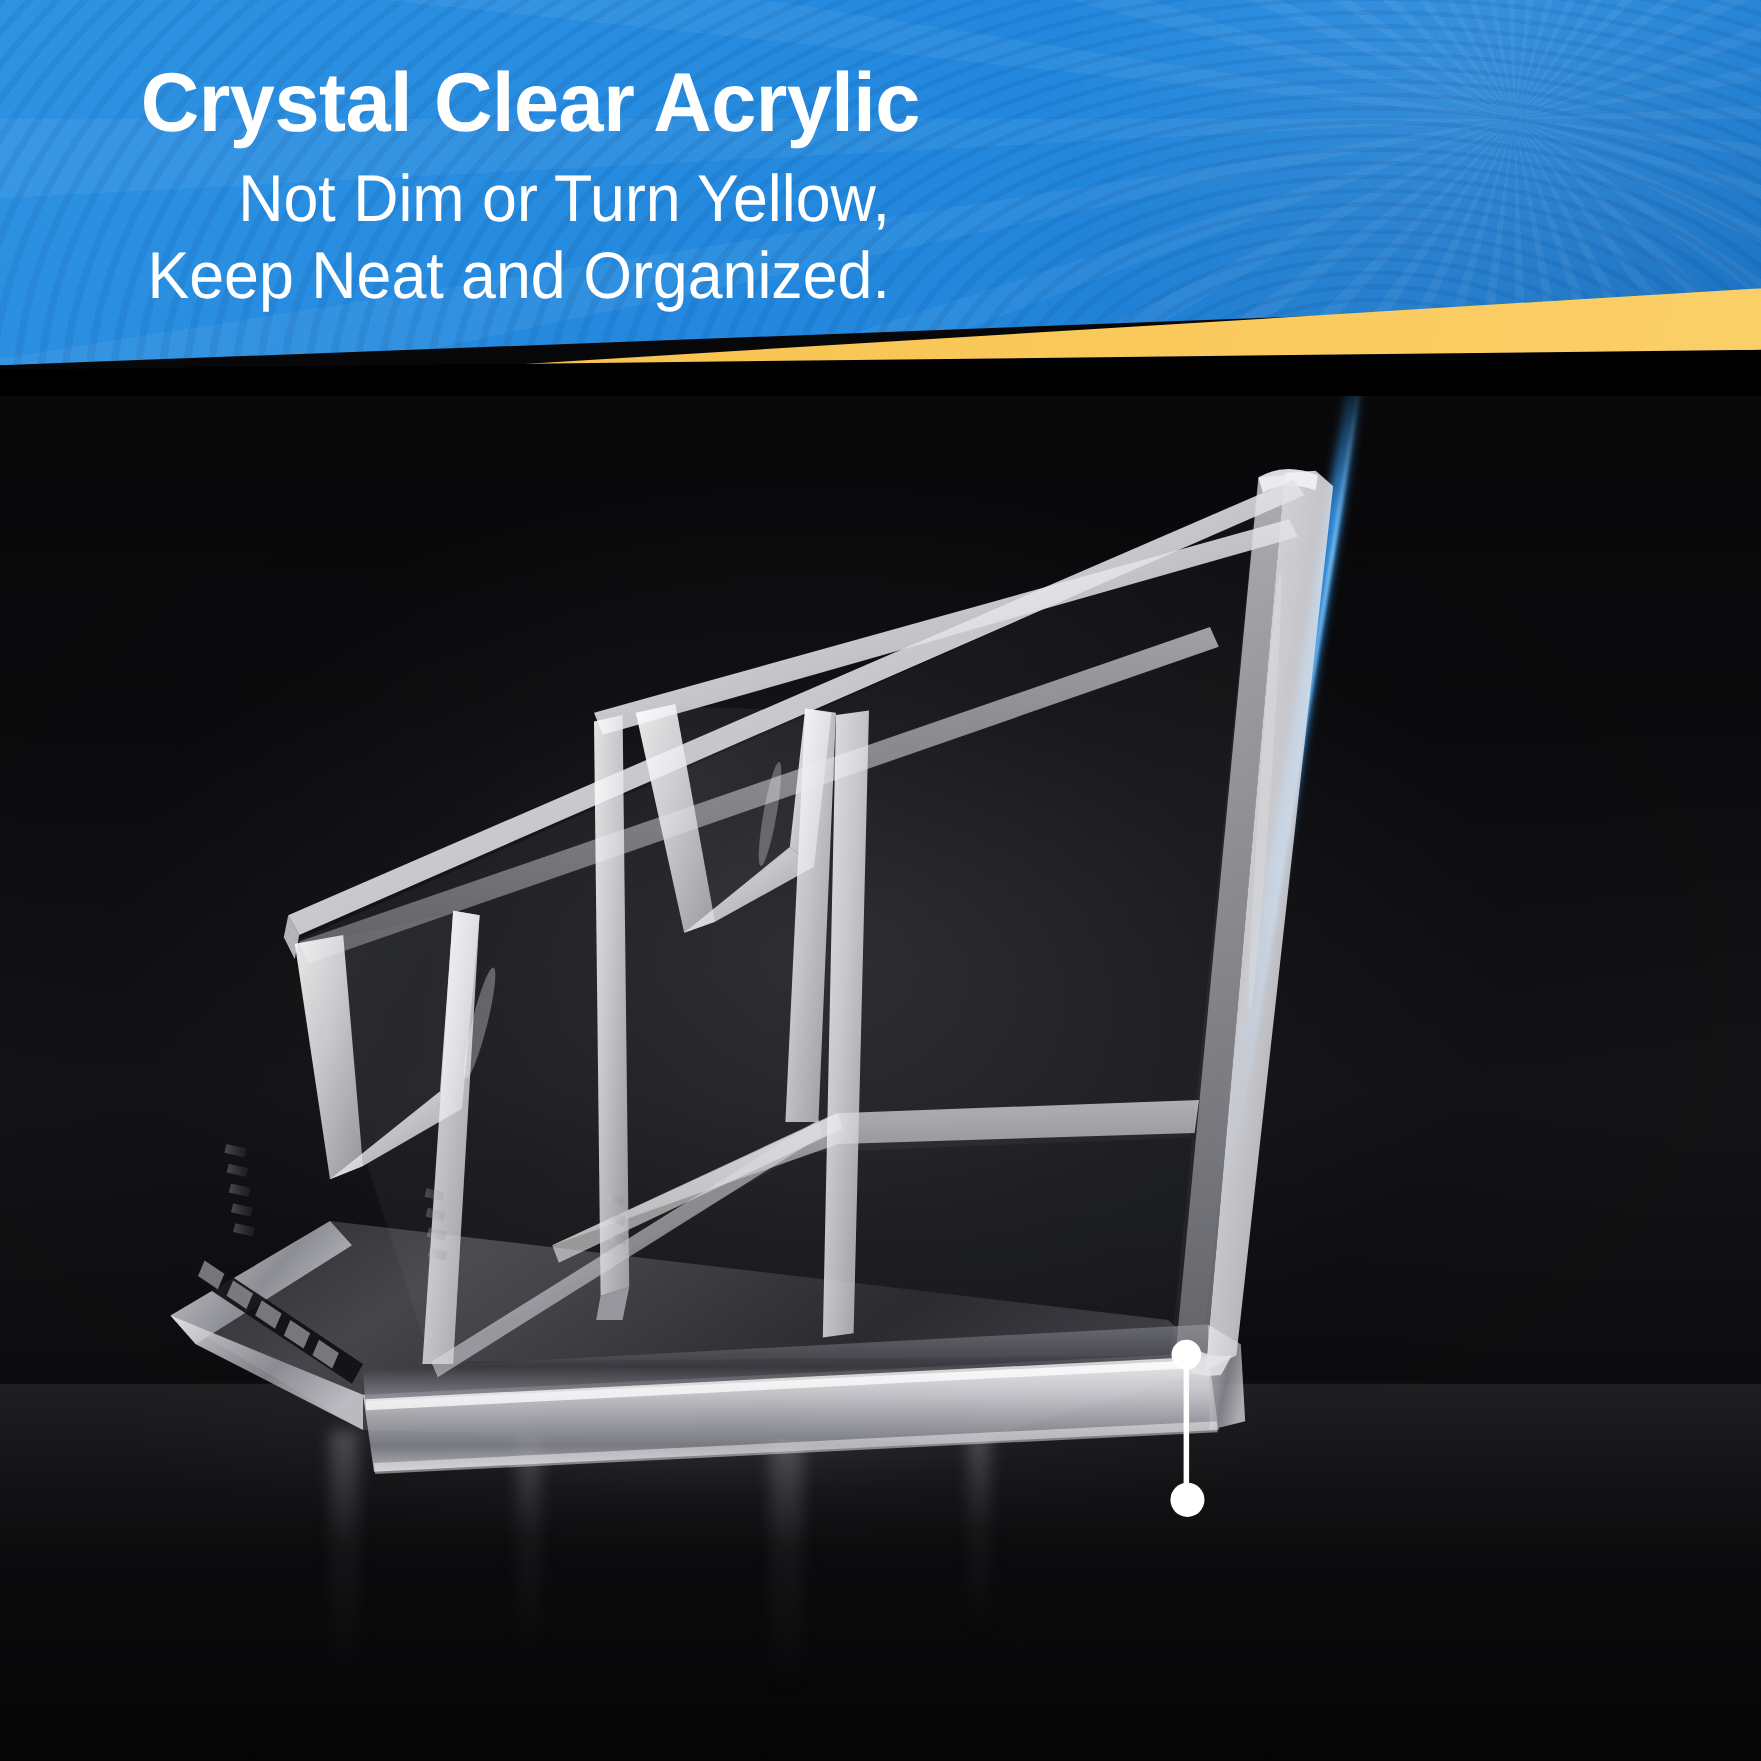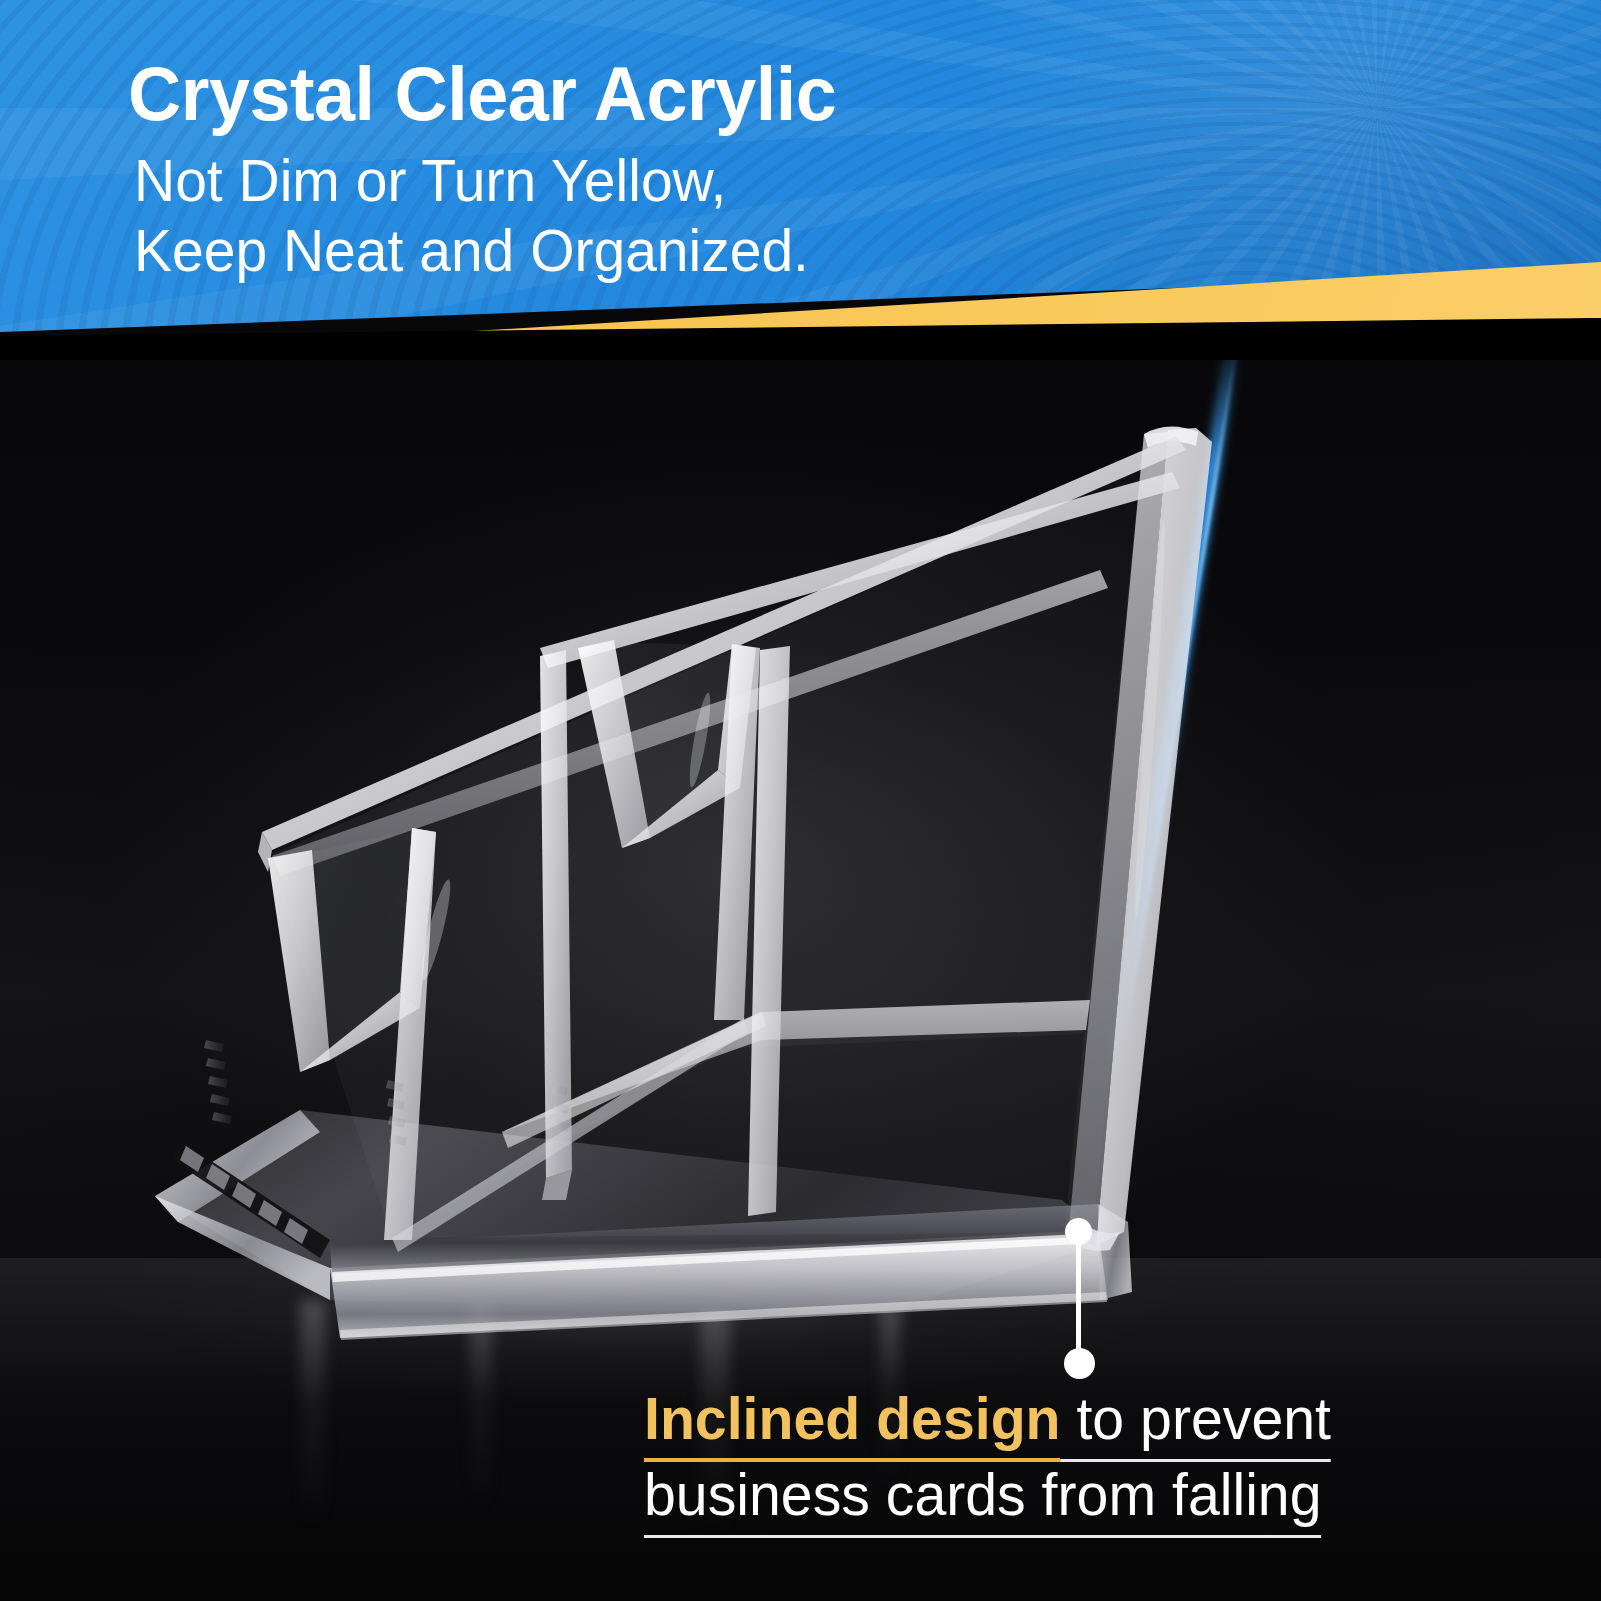--- a/index.html
+++ b/index.html
@@ -78,20 +78,21 @@
   
   .holder { position: absolute; left: 0; top: 0; width: 1601px; height: 1601px; }
   .holder svg { display: block; }
 
   
   .banner {
     position: absolute;
     left: 0; top: 0;
     width: 1601px; height: 360px;
     overflow: hidden;
+    text-align: right;
   }
   .banner-blue {
     position: absolute; inset: 0;
     background:
       radial-gradient(circle 620px at 84% 22%,
          rgba(255,255,255,0.11) 0%, rgba(255,255,255,0.05) 32%, rgba(255,255,255,0) 62%),
       radial-gradient(ellipse 900px 420px at 96% 78%,
          rgba(0,60,130,0.26) 0%, rgba(0,60,130,0.10) 45%, rgba(0,60,130,0) 75%),
       linear-gradient(135deg, #2f93e3 0%, #2489de 46%, #1e81d6 100%);
     clip-path: polygon(0 0, 1601px 0, 1601px 272px, 0 332px);
@@ -395,18 +396,14 @@
       <div>Keep Neat and Organized.</div>
     </div>
   </div>
 
   <div class="leader">
     <div class="leader-line"></div>
     <div class="leader-dot top"></div>
     <div class="leader-dot bot"></div>
   </div>
 
-  <div class="callout">
-    <div class="callout-line"><span class="hl-gold">Inclined design</span><span class="hl-white"> to prevent</span></div>
-    <div class="callout-line"><span class="hl-white">business cards from falling</span></div>
-  </div>
 
 </div>
 
 </body></html>

